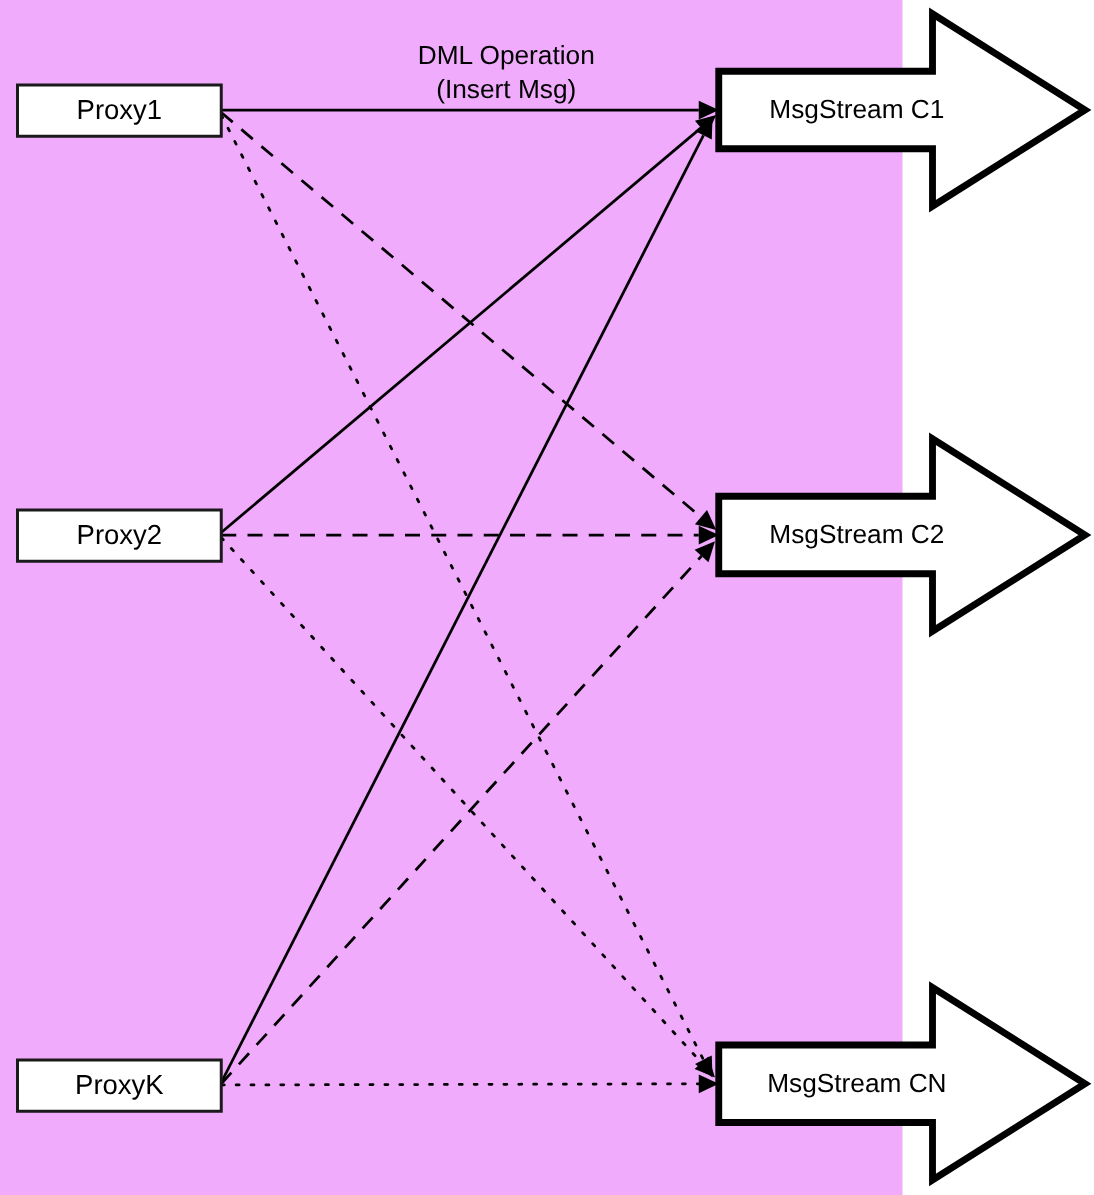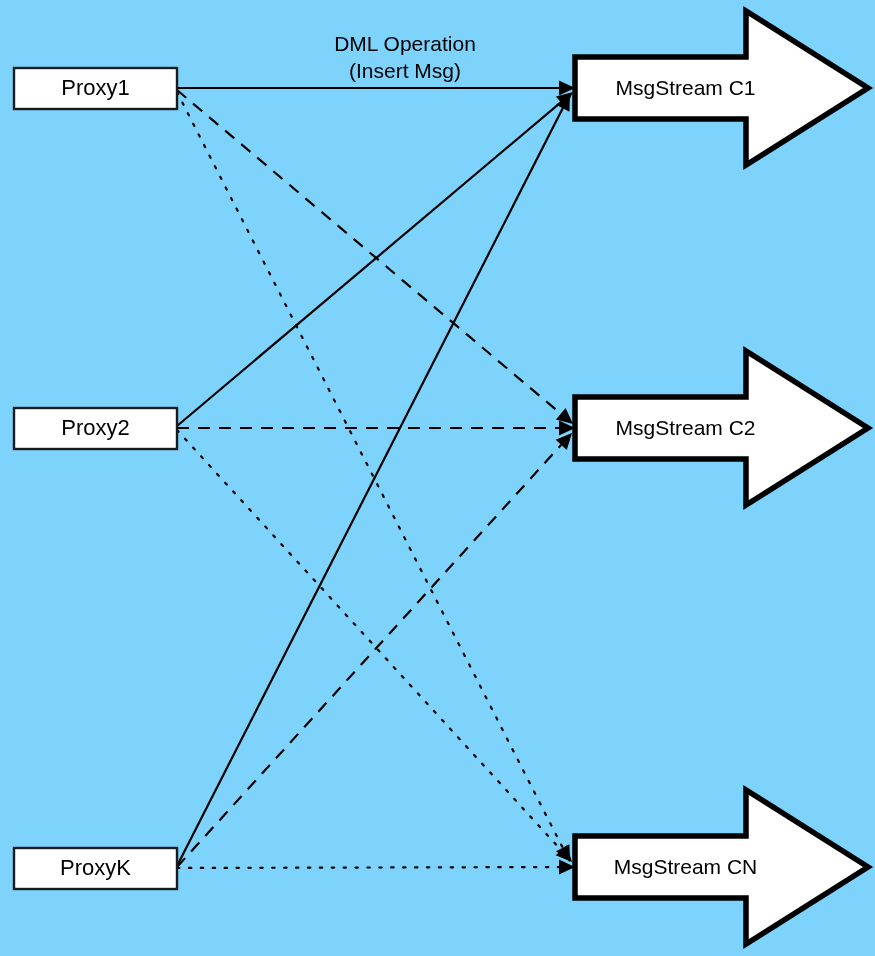--- a/index.html
+++ b/index.html
@@ -8,23 +8,23 @@
     background: #ffffff;
   }
   body {
     width: 875px;
     height: 956px;
     font-family: "Liberation Sans", sans-serif;
     overflow: hidden;
   }
   #diagram-root {
     position: relative;
-    width: 875px;
+    width: 722px;
     height: 956px;
-    background: #7dd3fc;
+    background: #f0abfc;
   }
   svg#diagram-canvas {
     display: block;
     width: 875px;
     height: 956px;
   }
   .node-box-rect {
     fill: #ffffff;
     stroke: #1a1a1a;
     stroke-width: 2.4;

